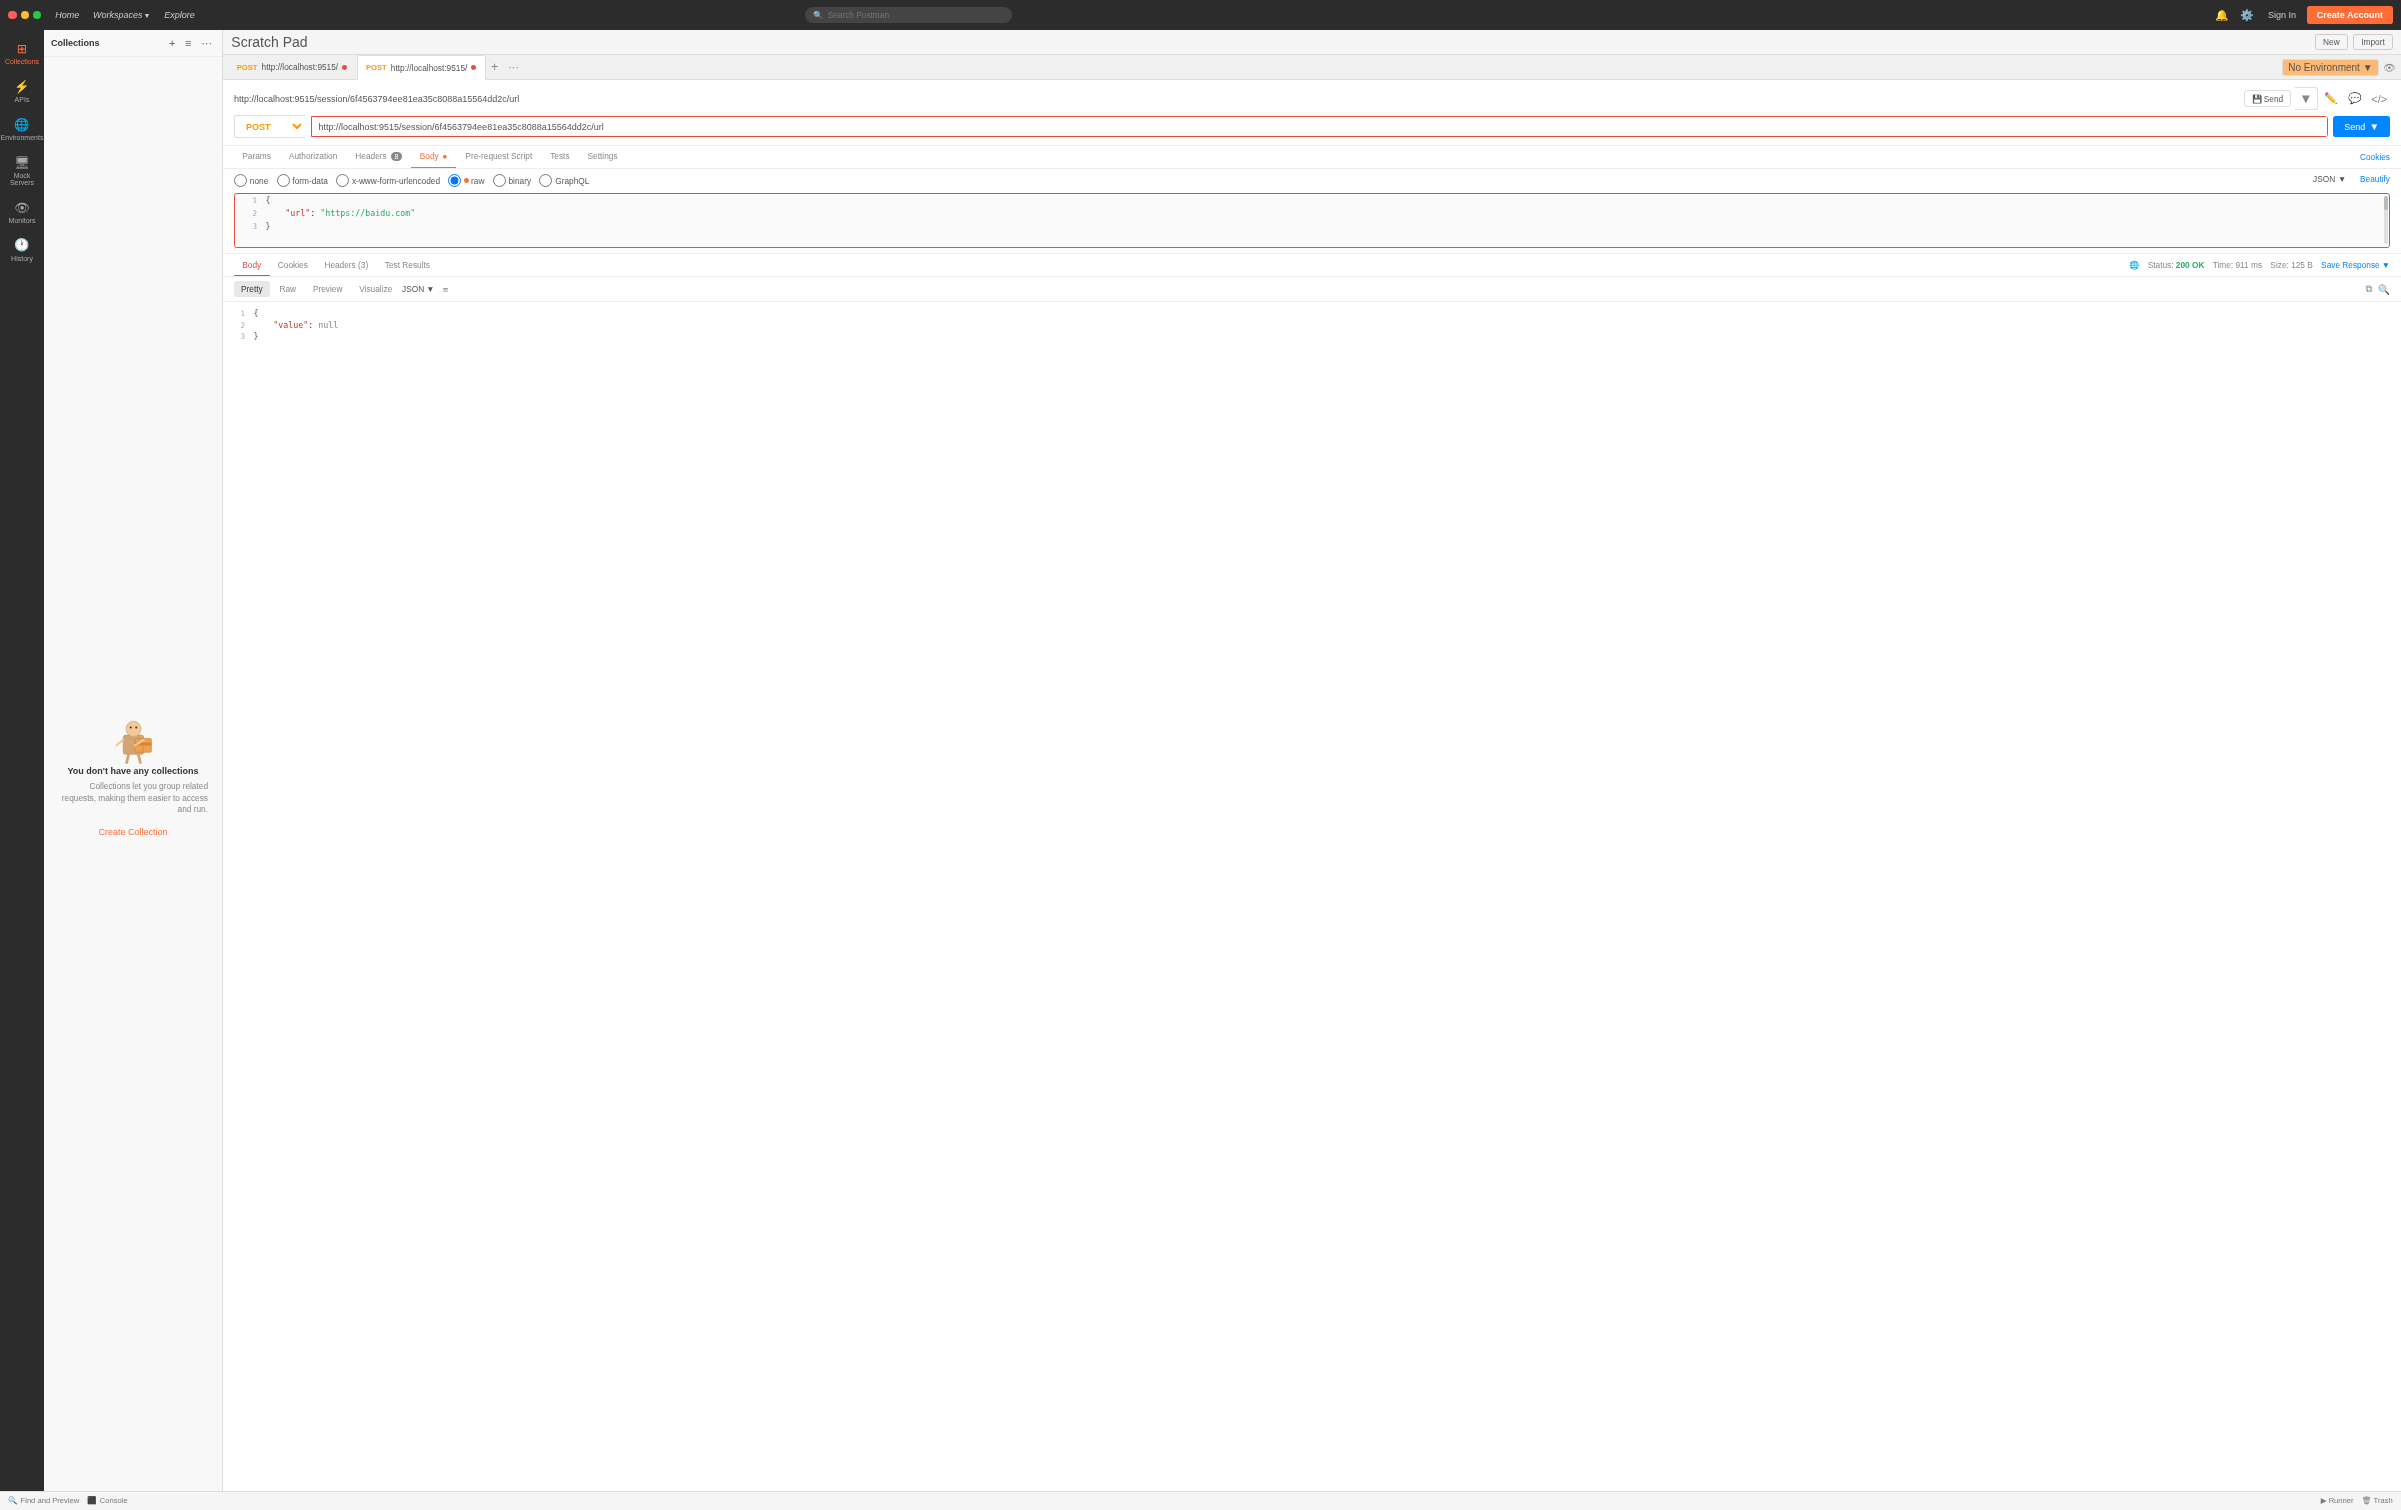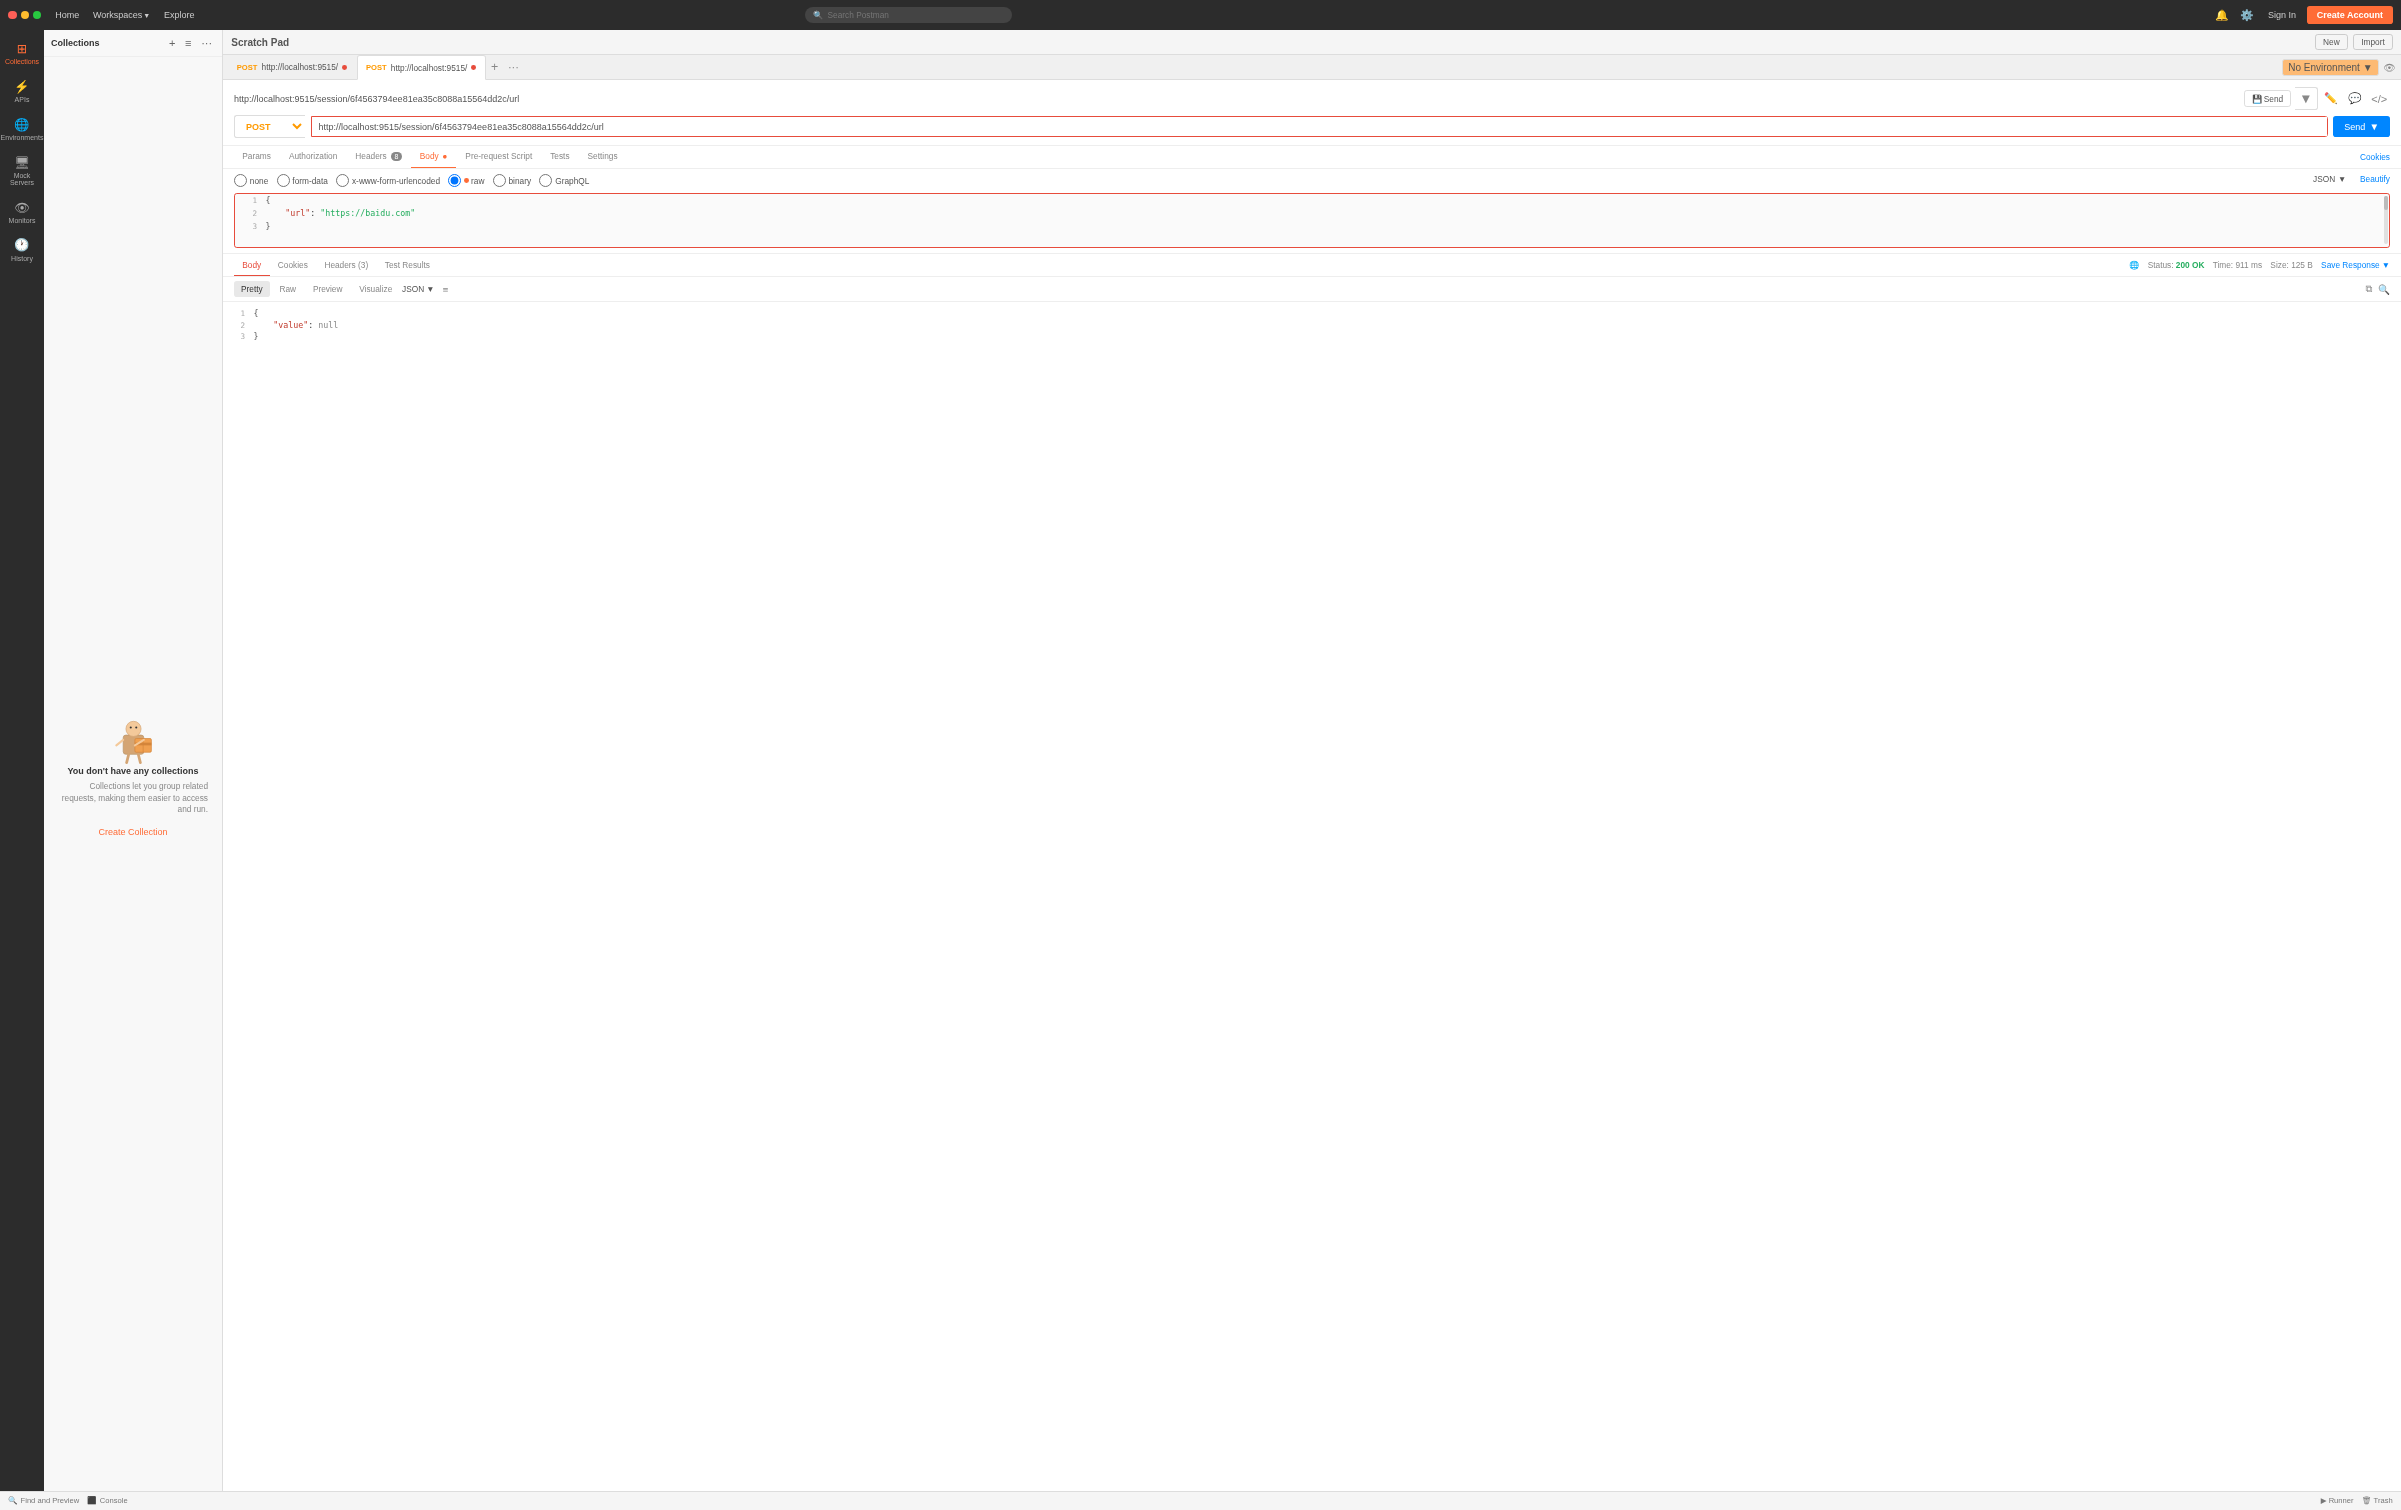--- a/index.html
+++ b/index.html
@@ -6,21 +6,21 @@
     body { font-family: -apple-system, BlinkMacSystemFont, 'Segoe UI', sans-serif; font-size: 9px; background: #f0f0f0; overflow: hidden; height: 100vh; display: flex; flex-direction: column; }
 
     
     .topbar { display: flex; align-items: center; background: #2c2c2c; height: 30px; padding: 0 8.3px; gap: 8.3px; flex-shrink: 0; }
     .traffic-lights { display: flex; gap: 4.1px; align-items: center; }
     .tl { width: 8.3px; height: 8.3px; border-radius: 50%; }
     .tl-red { background: #ff5f57; }
     .tl-yellow { background: #febc2e; }
     .tl-green { background: #28c840; }
     .topbar-nav { display: flex; gap: 2.8px; align-items: center; }
-    .topbar-nav a { color: #ccc; text-decoration: none; font-size: 9px; padding: 2.8px 5.5px; border-radius: 2.8px; }
+    .topbar-nav a { color: #ccc; text-decoration: none; font-size: 9px; padding: 2.8px 5.5px; border-radius: 2.8px; font-style: italic; }
     .search-bar { flex: 1; max-width: 207px; margin: 0 auto; background: #444; border-radius: 14px; display: flex; align-items: center; padding: 2.8px 8.3px; gap: 4.1px; }
     .search-bar input { background: none; border: none; color: #ccc; font-size: 8.3px; outline: none; width: 100%; }
     .search-bar .icon { color: #888; font-size: 8.3px; }
     .topbar-right { display: flex; align-items: center; gap: 5.5px; margin-left: auto; }
     .sign-in-btn { color: #ccc; background: none; border: none; cursor: pointer; font-size: 9px; padding: 2.8px 5.5px; }
     .create-account-btn { background: #ff6c37; color: white; border: none; border-radius: 2.8px; padding: 4.1px 9.7px; font-size: 9px; cursor: pointer; font-weight: 600; }
     .topbar-icon { color: #aaa; font-size: 11px; cursor: pointer; padding: 2.8px; }
 
     
     .main-layout { display: flex; flex: 1; overflow: hidden; }
@@ -40,21 +40,21 @@
     .collections-empty { display: flex; flex-direction: column; align-items: center; justify-content: center; flex: 1; padding: 14px; text-align: right; }
     .empty-title { font-weight: 600; font-size: 9px; color: #333; margin-bottom: 5.5px; }
     .empty-desc { font-size: 8.3px; color: #888; line-height: 1.4; margin-bottom: 11px; }
     .create-collection-link { color: #ff6c37; text-decoration: none; font-size: 9px; font-weight: 500; cursor: pointer; }
 
     
     .content-area { flex: 1; display: flex; flex-direction: column; background: #fff; overflow: hidden; }
 
     
     .scratch-pad-bar { display: flex; align-items: center; padding: 4.1px 8.3px; background: #f5f5f5; border-bottom: 0.7px solid #ddd; gap: 5.5px; }
-    .scratch-pad-title { font-size: 10px; color: #555; font-weight: 700; flex: 1; }
+    .scratch-pad-title { font-size: 14px; color: #555; font-weight: 400; flex: 1; }
     .scratch-btn { background: none; border: 0.7px solid #ccc; border-radius: 2.8px; padding: 2.1px 7px; font-size: 8.3px; cursor: pointer; color: #555; }
 
     
     .tabs-bar { display: flex; align-items: center; background: #f0f0f0; border-bottom: 0.7px solid #ddd; height: 25px; padding: 0 5.5px; gap: 1.4px; }
     .tab { display: flex; align-items: center; gap: 4.1px; padding: 2.8px 8.3px; border-radius: 2.8px 2.8px 0 0; cursor: pointer; font-size: 8.3px; color: #555; white-space: nowrap; position: relative; height: 25px; }
     .tab.active { background: #fff; color: #333; border-top: 0.7px solid #ddd; border-left: 0.7px solid #ddd; border-right: 0.7px solid #ddd; border-bottom: 0.7px solid #fff; margin-bottom: -0.7px; }
     .tab .method { font-size: 7.6px; font-weight: 600; }
     .tab .method.post { color: #ff9a00; }
     .tab .dot { width: 4.8px; height: 4.8px; border-radius: 50%; background: #e74c3c; }
     .tab-add { background: none; border: none; cursor: pointer; font-size: 12.4px; color: #888; padding: 0 4.1px; }

